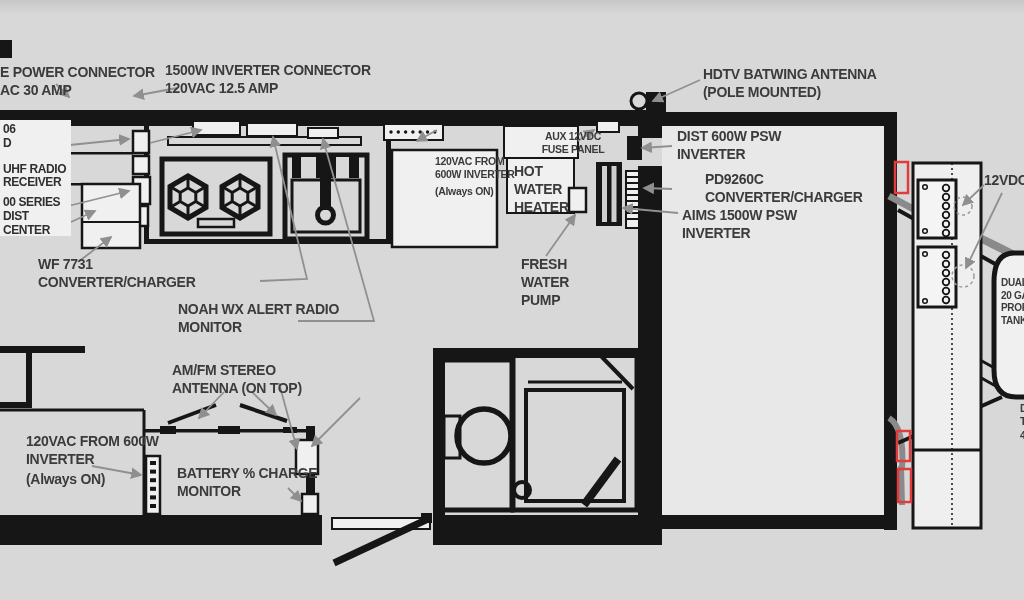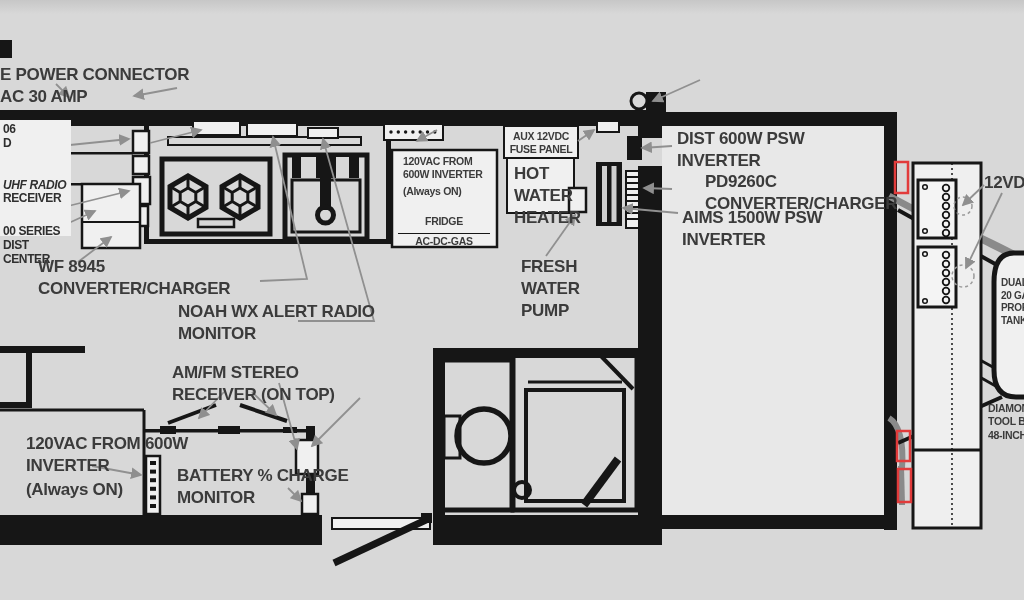--- a/index.html
+++ b/index.html
@@ -3,33 +3,33 @@
 <meta charset="utf-8">
 <style>
   html,body{margin:0;padding:0;background:#b0b0b0;}
   #stage{
     position:relative;width:1024px;height:600px;overflow:hidden;
     background:linear-gradient(#c7c7c7 0px,#d8d8d8 14px,#d8d8d8 100%);
     font-family:"Liberation Sans",sans-serif;
   }
   #plan{position:absolute;left:0;top:0;}
   .lbl{
-    position:absolute;color:#3b3b3b;font-weight:700;font-size:17px;
+    position:absolute;color:#3b3b3b;font-weight:700;font-size:14px;
     line-height:1.28;letter-spacing:-0.3px;white-space:nowrap;z-index:5;
   }
   .lbl span{display:block;}
-  .sm{font-size:10.5px;}
+  .sm{font-size:10.5px;padding-left:32px;}
   .xs{font-size:10px;line-height:1.25;}
   .ctr{text-align:center;}
   .panelbox{
     position:absolute;background:#f0f0f0;z-index:4;color:#2f2f2f;
     font-weight:700;font-size:12px;line-height:1.15;letter-spacing:-0.4px;
   }
-  .gap1{margin-top:28px;font-style:italic;}
-  .gap2{margin-top:19px;}
+  .gap1{margin-top:12px;}
+  .gap2{margin-top:6px;}
 </style>
 </head>
 <body>
 
 <div id="stage">
 
 <svg id="plan" width="1024" height="600" viewBox="0 0 1024 600">
   <defs>
     <marker id="ah" viewBox="0 0 10 10" refX="8.5" refY="5" markerWidth="6.5" markerHeight="6.5" orient="auto-start-reverse">
       <path d="M0,0 L10,5 L0,10 z" fill="#8f8f8f"></path>
@@ -236,52 +236,56 @@
     <line x1="984" y1="185" x2="963" y2="205" marker-end="url(#ah)"></line>
     <line x1="1002" y1="193" x2="966" y2="268" marker-end="url(#ah)"></line>
   </g>
 </svg>
 
 <div class="lbl" style="left:0;top:64px">
   <span>E POWER CONNECTOR</span>
   <span>AC 30 AMP</span>
 </div>
 
-
+<div class="lbl" style="left:165px;top:62px">
+  <span>1500W INVERTER CONNECTOR</span>
+  <span>120VAC 12.5 AMP</span>
+</div>
+
+<div class="lbl" style="left:703px;top:66px">
+  <span>HDTV BATWING ANTENNA</span>
+  <span>(POLE MOUNTED)</span>
+</div>
 
 <div class="panelbox" style="left:0;top:120px;width:64px;height:113px;padding:3px 4px 0 3px">
   <span style="display:block">06</span>
   <span style="display:block">D</span>
   <span style="display:block" class="gap1">UHF RADIO</span>
   <span style="display:block">RECEIVER</span>
   <span style="display:block" class="gap2">00 SERIES</span>
   <span style="display:block">DIST CENTER</span>
 </div>
 
 <div class="lbl" style="left:38px;top:256px">
-  <span>WF 8945</span>
+  <span>WF 7731</span>
   <span>CONVERTER/CHARGER</span>
 </div>
 
 
 <div class="lbl" style="left:178px;top:301px">
   <span>NOAH WX ALERT RADIO</span>
   <span>MONITOR</span>
 </div>
 
 <div class="lbl sm" style="left:403px;top:155px">
   <span>120VAC FROM</span>
   <span>600W INVERTER</span>
   <span style="margin-top:3px">(Always ON)</span>
 </div>
 
-<div class="lbl sm ctr" style="left:398px;top:215px;width:92px">
-  <span>FRIDGE</span>
-  <span style="margin-top:5px;border-top:1.5px solid #161616;padding-top:1px">AC-DC-GAS</span>
-</div>
 
 <div class="lbl sm ctr" style="left:504px;top:130px;width:74px">
   <span>AUX 12VDC</span>
   <span>FUSE PANEL</span>
 </div>
 
 <div class="lbl" style="left:514px;top:163px">
   <span>HOT</span>
   <span>WATER</span>
   <span>HEATER</span>
@@ -303,21 +307,21 @@
   <span>CONVERTER/CHARGER</span>
 </div>
 
 <div class="lbl" style="left:682px;top:207px">
   <span>AIMS 1500W PSW</span>
   <span>INVERTER</span>
 </div>
 
 <div class="lbl" style="left:172px;top:362px">
   <span>AM/FM STEREO</span>
-  <span>RECEIVER (ON TOP)</span>
+  <span>ANTENNA (ON TOP)</span>
 </div>
 
 
 <div class="lbl" style="left:26px;top:433px">
   <span>120VAC FROM 600W</span>
   <span>INVERTER</span>
   <span style="margin-top:2px">(Always ON)</span>
 </div>
 
 <div class="lbl" style="left:177px;top:465px">

